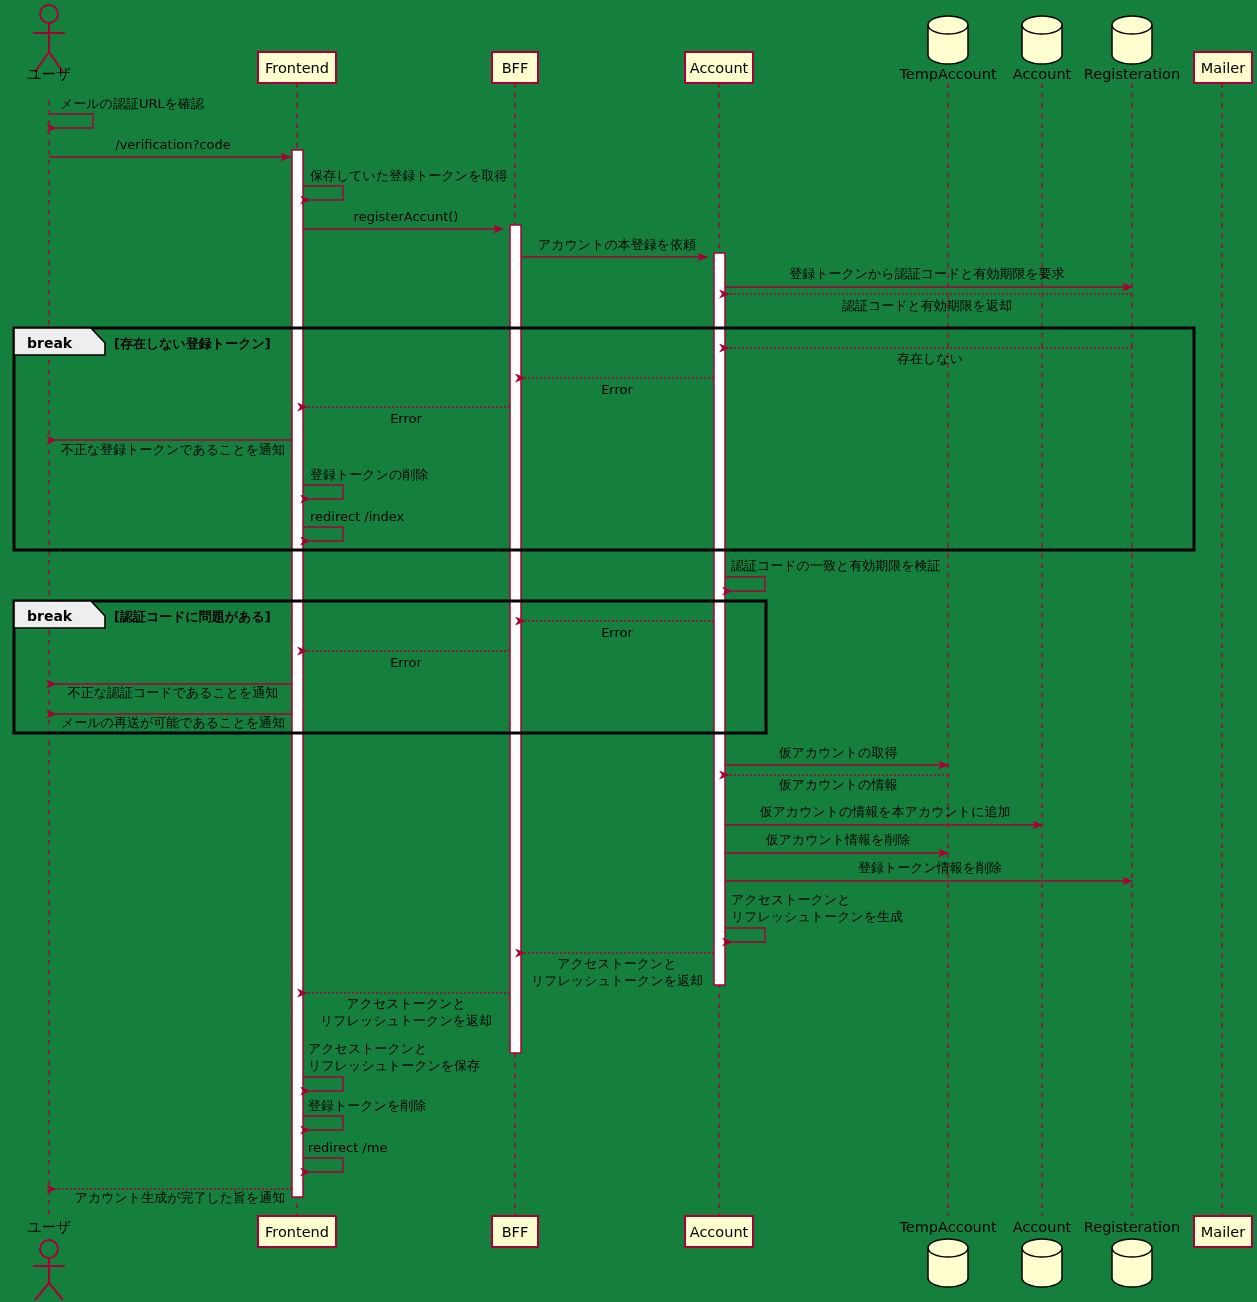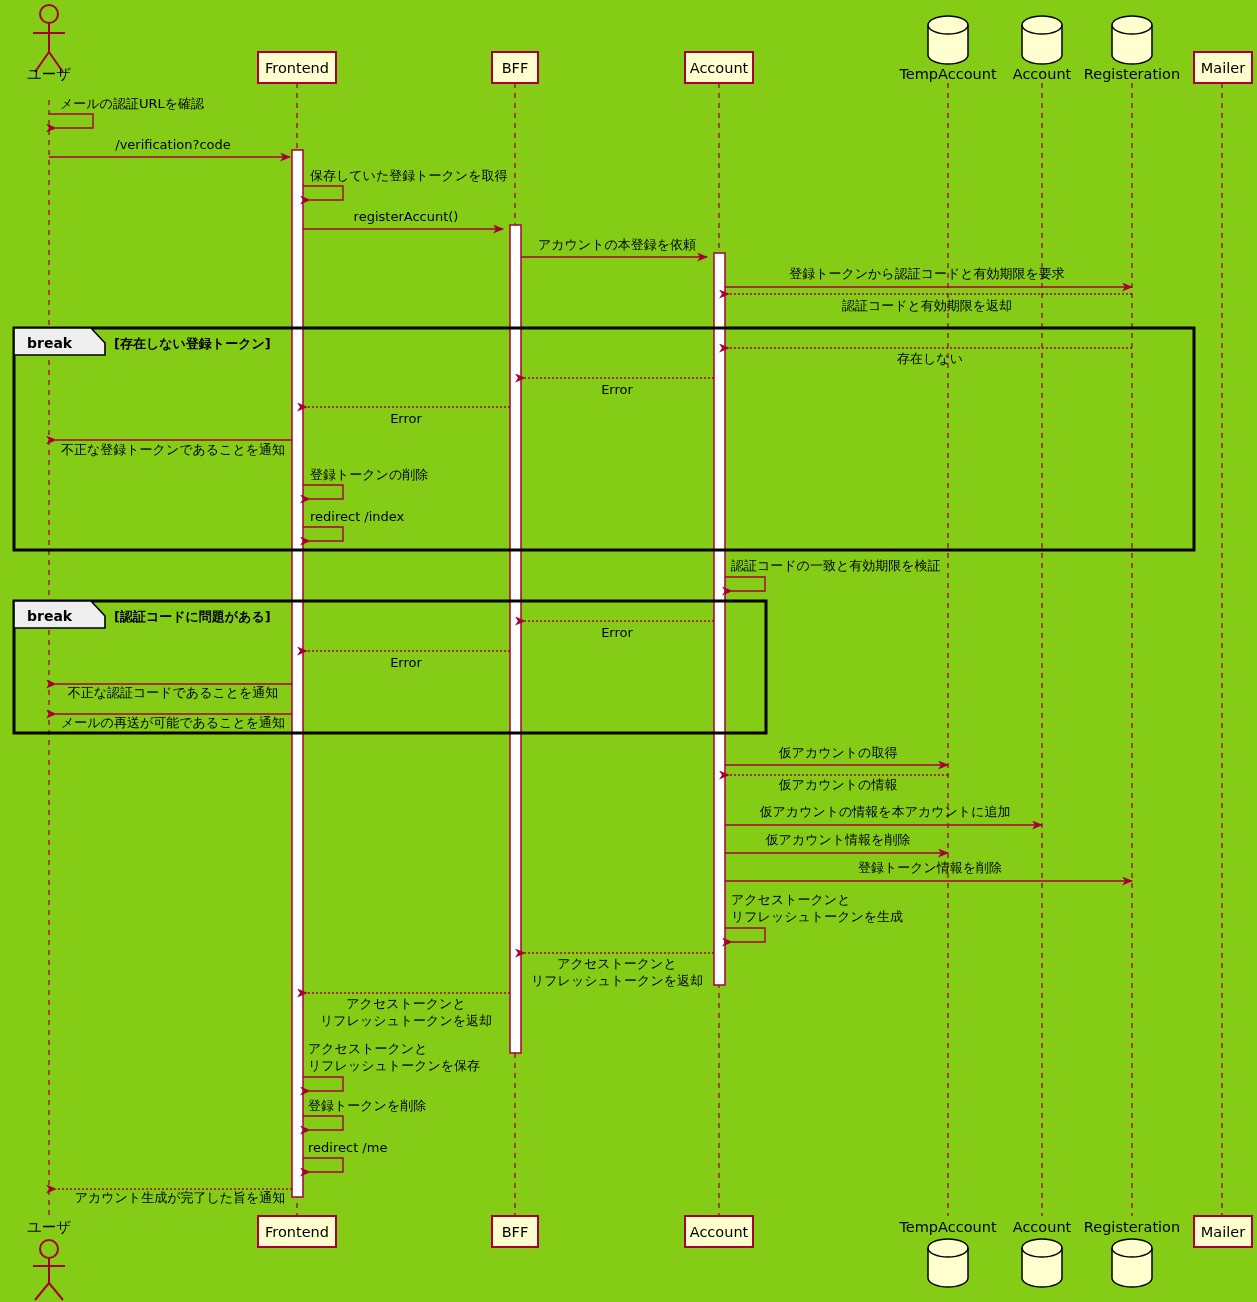--- a/index.html
+++ b/index.html
@@ -1,18 +1,18 @@
 <!DOCTYPE html>
 <html><head>
 <meta charset="utf-8">
 <title>Sequence Diagram</title>
 <style>
   html,body{margin:0;padding:0;background:#FFFFFF;}
   body{font-family:"DejaVu Sans","Liberation Sans",sans-serif;}
-  #canvas{position:relative;width:1257px;height:1302px;background:#84cc16;overflow:hidden;}
+  #canvas{position:relative;width:1257px;height:1302px;background:#15803d;overflow:hidden;}
   svg#diagram{position:absolute;left:0;top:0;width:1257px;height:1302px;}
 
   .lifeline{stroke:#A80036;stroke-width:1.3;stroke-dasharray:5,5;}
   .actor-stroke{stroke:#A80036;stroke-width:2;fill:none;}
   .pbox{fill:#FEFECE;stroke:#A80036;stroke-width:2;}
   .dbcyl{fill:#FEFECE;stroke:#000000;stroke-width:1.5;}
   .actbar{fill:#FFFFFF;stroke:#A80036;stroke-width:1.5;}
   .msg-solid{stroke:#A80036;stroke-width:1.4;fill:none;}
   .msg-dash{stroke:#A80036;stroke-width:1.4;fill:none;stroke-dasharray:2,2;}
   .frame{fill:none;stroke:#000000;stroke-width:3;}

